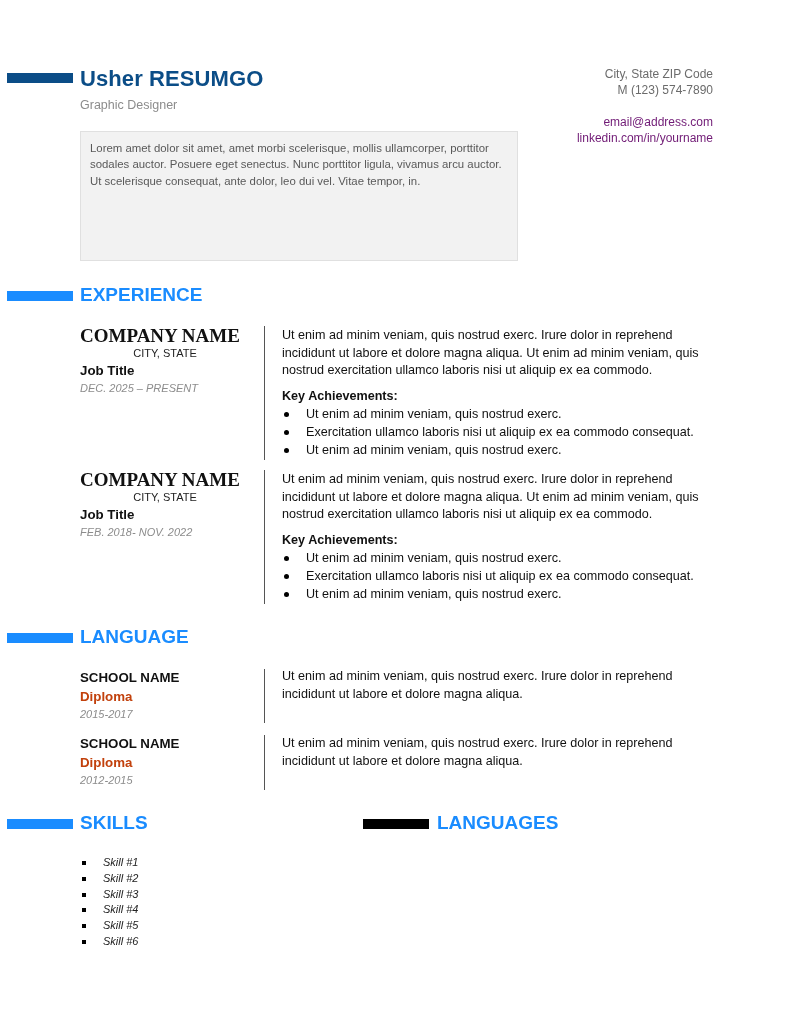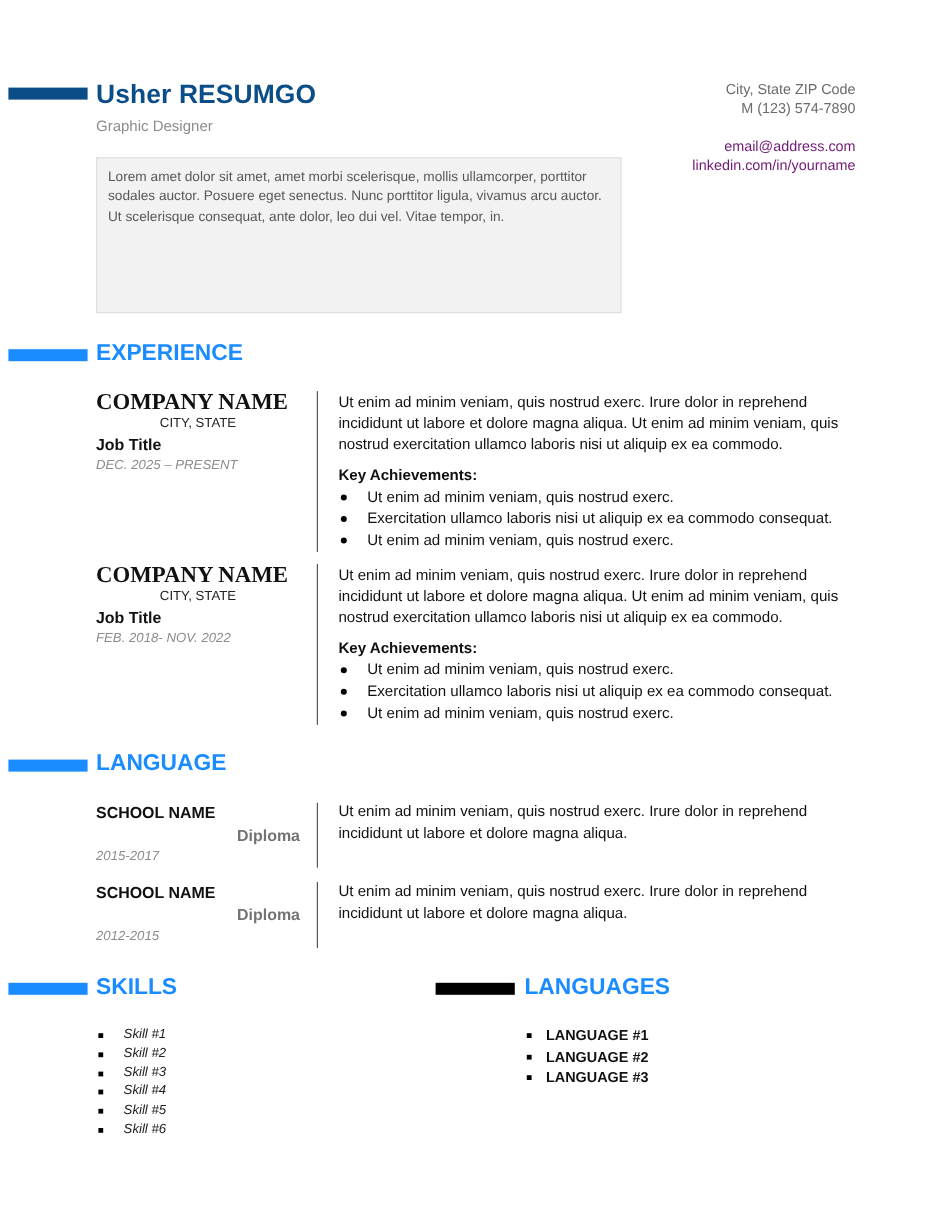--- a/index.html
+++ b/index.html
@@ -40,21 +40,21 @@
     .divider { position: absolute; left: 264px; width: 1px; background: #555555; }
     .entry-right { position: absolute; left: 282px; width: 445px; font-size: 12.6px; line-height: 17.5px; color: #111; }
     .entry-right .desc { margin-bottom: 8px; }
     .ka { font-weight: bold; }
     .bullets { list-style: none; }
     .bullets li { position: relative; padding-left: 24px; line-height: 18px; }
     .bullets li::before { content: ""; position: absolute; left: 2px; top: 7px; width: 5px; height: 5px; border-radius: 50%; background: #000; }
 
     
     .school { font-size: 13.3px; font-weight: bold; color: #111; line-height: 18px; }
-    .diploma { font-size: 13.3px; font-weight: bold; color: #737373; line-height: 19px; text-align: right; }
+    .diploma { font-size: 13.3px; font-weight: bold; color: #c2410c; line-height: 19px; }
 
     
     .sq-list { position: absolute; list-style: none; }
     .sq-list li { position: relative; line-height: 15.8px; font-size: 11px; color: #222; }
     .sq-list li::before { content: ""; position: absolute; width: 4px; height: 4px; background: #000; top: 6px; }
     .skills li { padding-left: 23px; font-style: italic; }
     .skills li::before { left: 2px; }
     .langs li { padding-left: 18px; font-weight: bold; font-size: 12px; line-height: 17.5px; color: #111; }
     .langs li::before { left: 2px; top: 6px; }
   </style>
@@ -145,19 +145,14 @@
     <li>Skill #1</li>
     <li>Skill #2</li>
     <li>Skill #3</li>
     <li>Skill #4</li>
     <li>Skill #5</li>
     <li>Skill #6</li>
   </ul>
 
   <div class="sec-bar black" style="left:363px; top:819px;"></div>
   <div class="sec-title" style="left:437px; top:812px;">LANGUAGES</div>
-  <ul class="sq-list langs" style="left:437px; top:855px;">
-    <li>LANGUAGE #1</li>
-    <li>LANGUAGE #2</li>
-    <li>LANGUAGE #3</li>
-  </ul>
 
 </div>
 
 </body></html>

